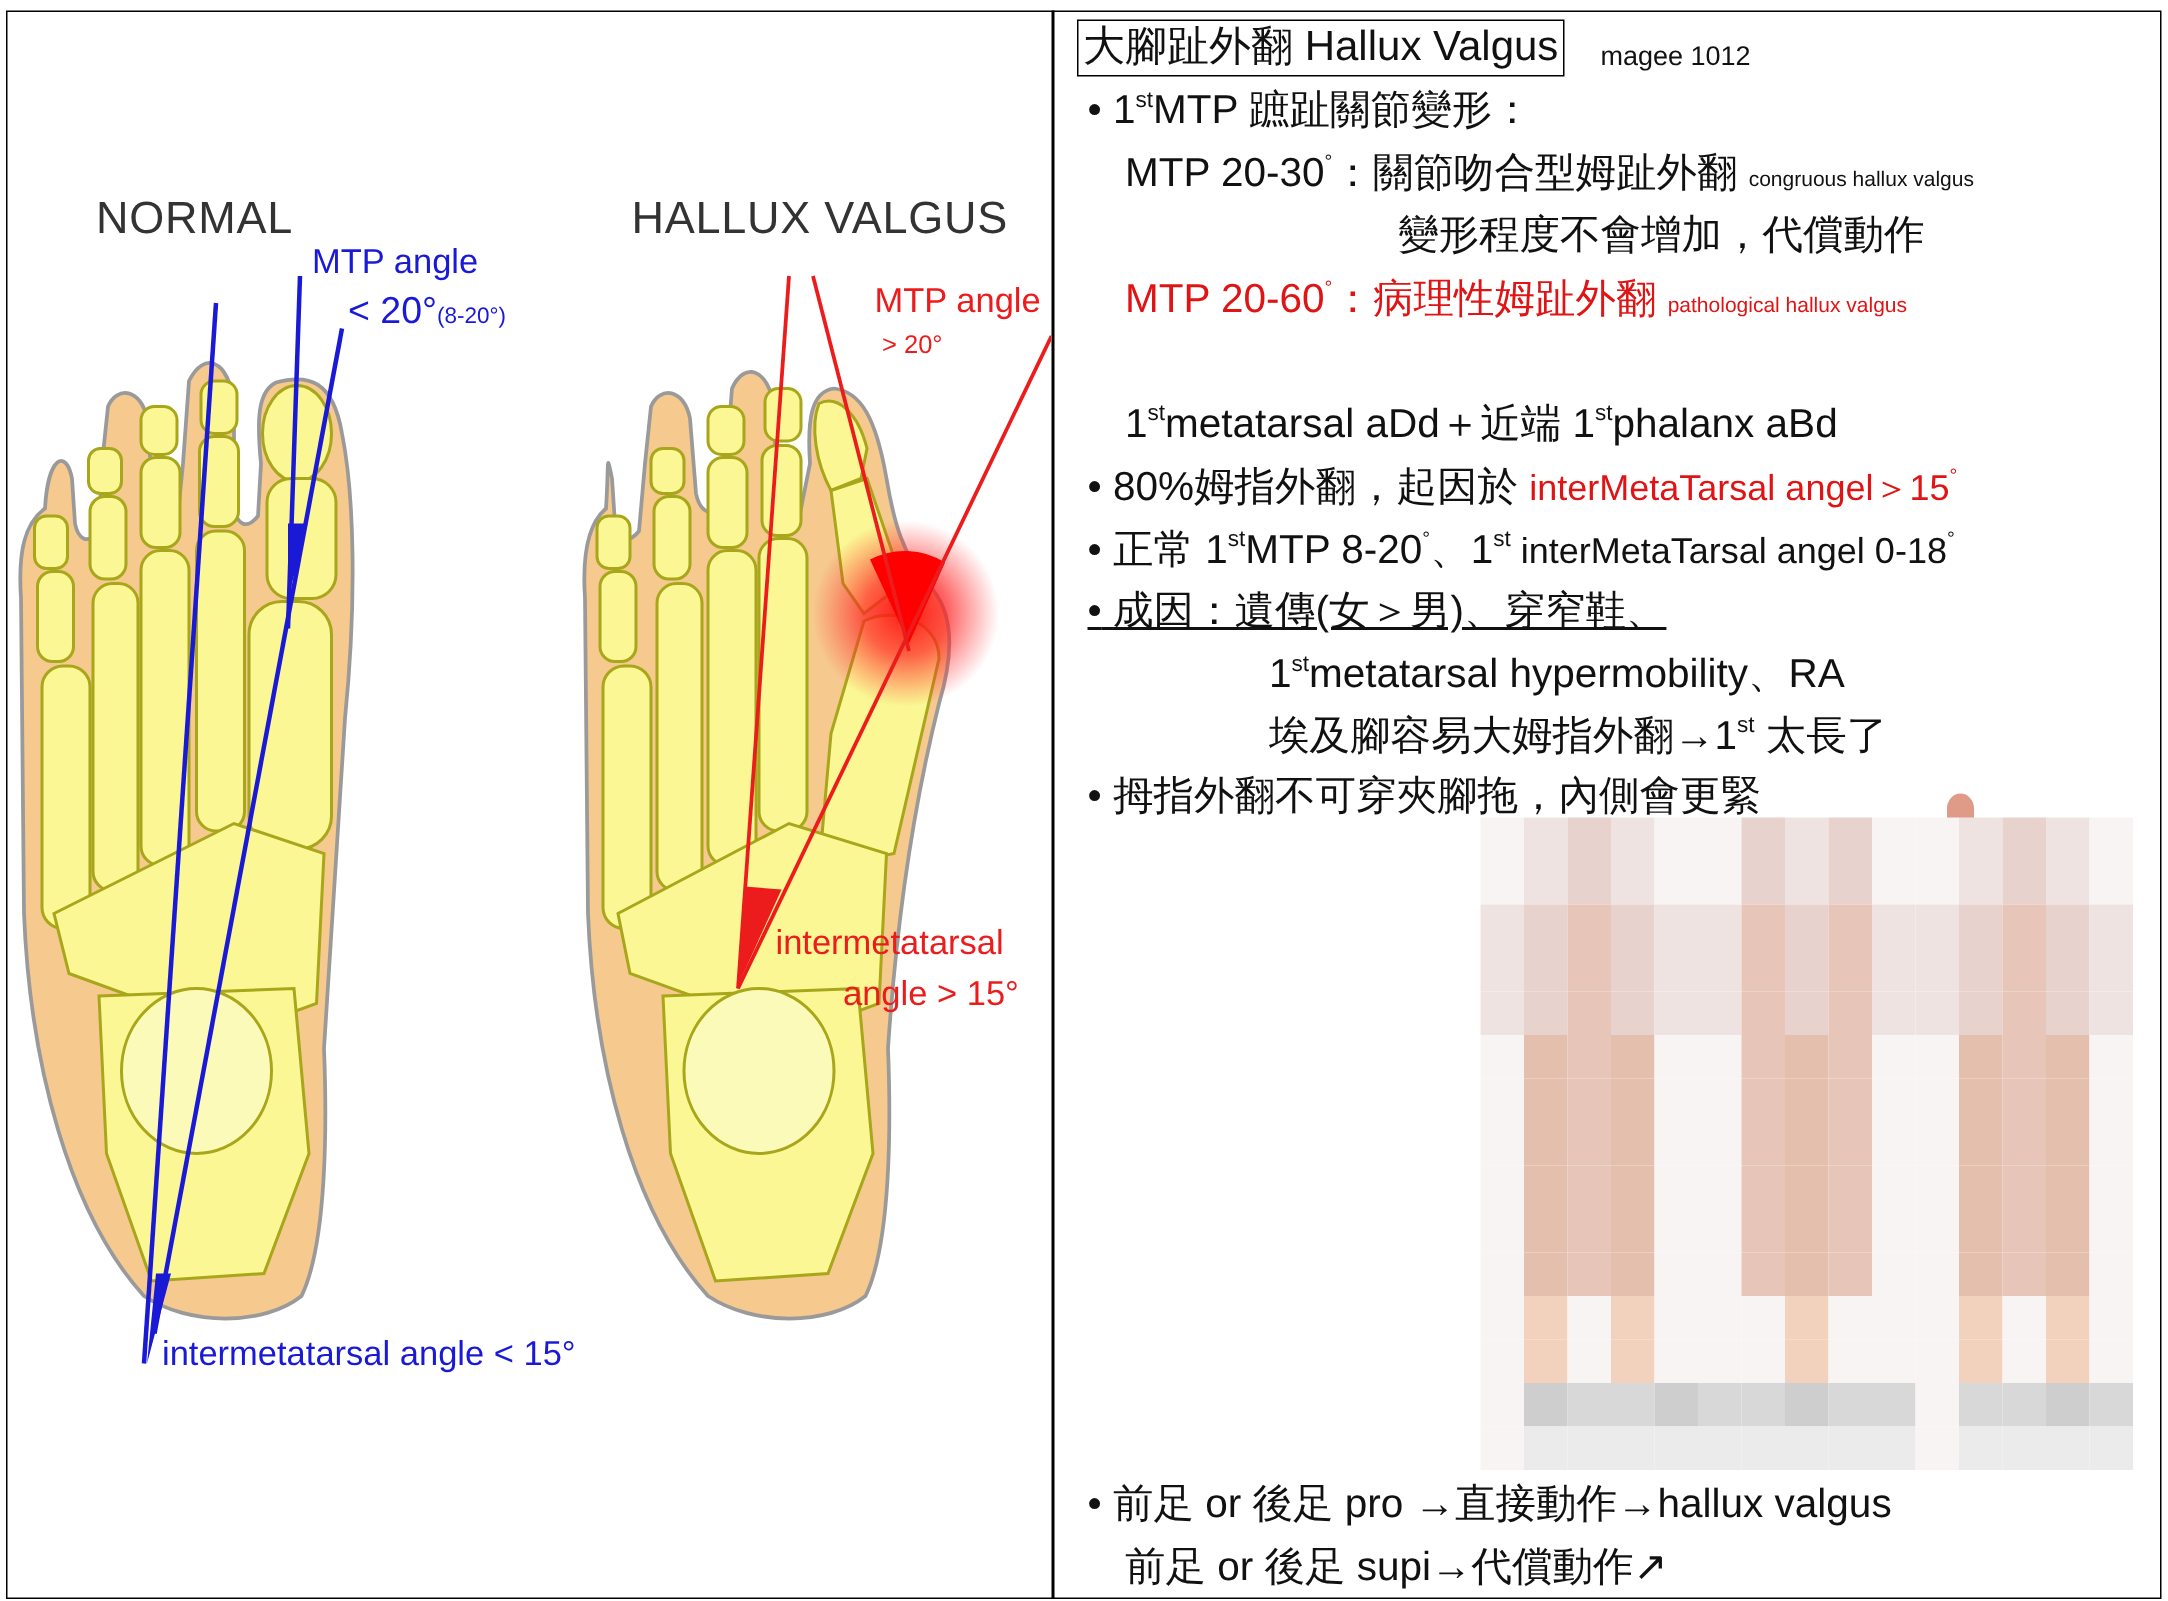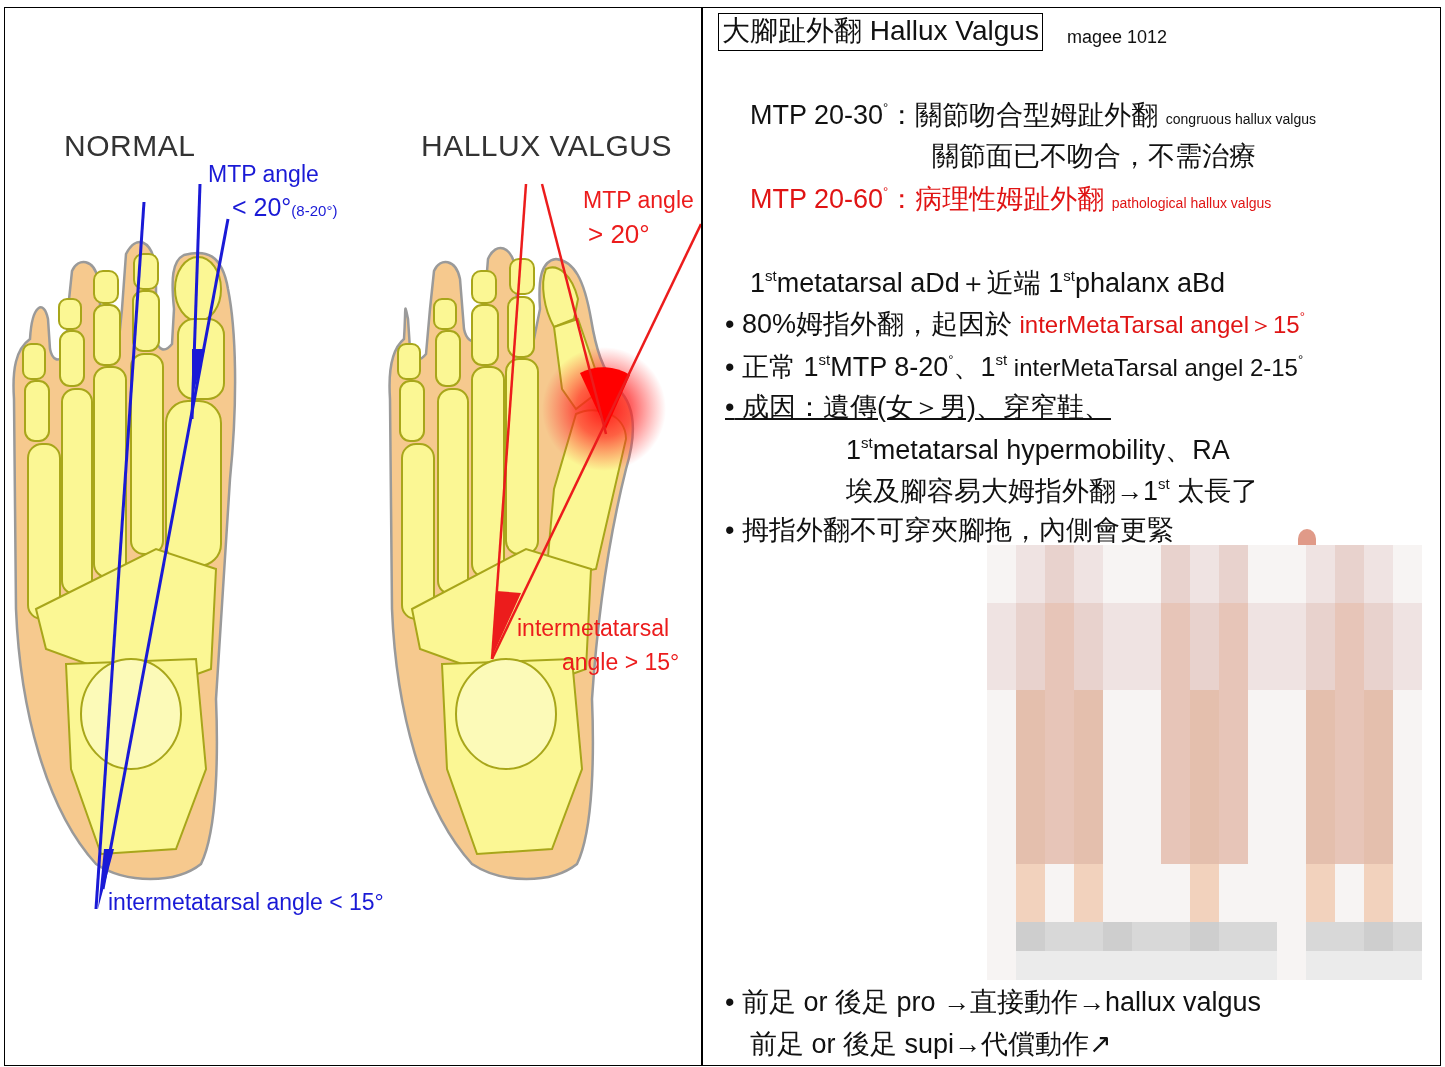--- a/index.html
+++ b/index.html
@@ -14,21 +14,21 @@
   .figure svg { position: absolute; left: 0; top: 0; }
   .fig-label { position: absolute; white-space: nowrap; line-height: 1; }
   .heading-normal { left: 58px; top: 122px; font-size: 30px; color: #333; font-weight: 300; letter-spacing: 0.5px; }
   .heading-hv { left: 415px; top: 122px; font-size: 30px; color: #333; font-weight: 300; letter-spacing: 0.5px; }
   .blue { color: #1a1ad6; }
   .red { color: #ec1c1c; }
   .mtp-normal-1 { left: 202px; top: 154px; font-size: 23px; }
   .mtp-normal-2 { left: 206px; top: 186px; font-size: 25px; margin-left: 20px; }
   .mtp-normal-2 small { font-size: 15px; }
   .mtp-hv-1 { left: 577px; top: 180px; font-size: 23px; }
-  .mtp-hv-2 { left: 582px; top: 212px; font-size: 26px; }
+  .mtp-hv-2 { left: 582px; top: 212px; font-size: 17px; }
   .ima-hv-1 { left: 511px; top: 608px; font-size: 23px; }
   .ima-hv-2 { left: 511px; top: 642px; font-size: 23px; margin-left: 45px; }
   .ima-normal { left: 102px; top: 882px; font-size: 23px; }
 
   
   .notes { position: absolute; left: 703px; top: 9px; width: 736px; height: 1055px; }
   .line { position: absolute; white-space: nowrap; font-size: 27px; line-height: 1; }
   .line sup { font-size: 15px; vertical-align: 11px; }
   .line .deg { font-size: 13px; vertical-align: 12px; }
   .tiny { font-size: 14px; }
@@ -137,44 +137,48 @@
   <div class="fig-label red mtp-hv-1">MTP angle</div>
   <div class="fig-label red mtp-hv-2">&gt; 20°</div>
   <div class="fig-label red ima-hv-1">intermetatarsal</div>
   <div class="fig-label red ima-hv-2">angle &gt; 15°</div>
 </div>
 
 <div class="notes">
   <div class="title-box">大腳趾外翻 Hallux Valgus</div>
   <div class="title-src">magee 1012</div>
 
+  <div class="line" style="left:22px;top:50px;">
+    <span>•</span>
+    <span>1</span><sup>st</sup><span>MTP 蹠趾關節變形：</span>
+  </div>
 
   <div class="line" style="left:47px;top:92px;">
     <span>MTP 20-30</span><span class="deg">°</span><span>：關節吻合型姆趾外翻</span>
     <span class="tiny">congruous hallux valgus</span>
   </div>
-  <div class="line" style="left:229px;top:134px;">關節面已不吻合，不需治療</div>
+  <div class="line" style="left:229px;top:134px;">變形程度不會增加，代償動作</div>
 
   <div class="line r" style="left:47px;top:176px;">
     <span>MTP 20-60</span><span class="deg">°</span><span>：病理性姆趾外翻</span>
     <span class="tiny">pathological hallux valgus</span>
   </div>
 
   <div class="line" style="left:47px;top:259px;">
     <span>1</span><sup>st</sup><span>metatarsal aDd＋近端 1</span><sup>st</sup><span>phalanx aBd</span>
   </div>
 
   <div class="line" style="left:22px;top:301px;">
     <span>•</span>
     <span>80%姆指外翻，起因於 </span><span class="r" style="font-size:24px">interMetaTarsal angel＞15</span><span class="deg r">°</span>
   </div>
 
   <div class="line" style="left:22px;top:343px;">
     <span>•</span>
-    <span>正常 1</span><sup>st</sup><span>MTP 8-20</span><span class="deg">°</span><span>、1</span><sup>st</sup><span style="font-size:24px"> interMetaTarsal angel 2-15</span><span class="deg">°</span>
+    <span>正常 1</span><sup>st</sup><span>MTP 8-20</span><span class="deg">°</span><span>、1</span><sup>st</sup><span style="font-size:24px"> interMetaTarsal angel 0-18</span><span class="deg">°</span>
   </div>
 
   <div class="line" style="left:22px;top:385px;text-decoration:underline;">
     <span>•</span>
     <span>成因：遺傳(女＞男)、穿窄鞋、</span>
   </div>
   <div class="line" style="left:143px;top:426px;">
     <span>1</span><sup>st</sup><span>metatarsal hypermobility、RA</span>
   </div>
   <div class="line" style="left:143px;top:467px;">

